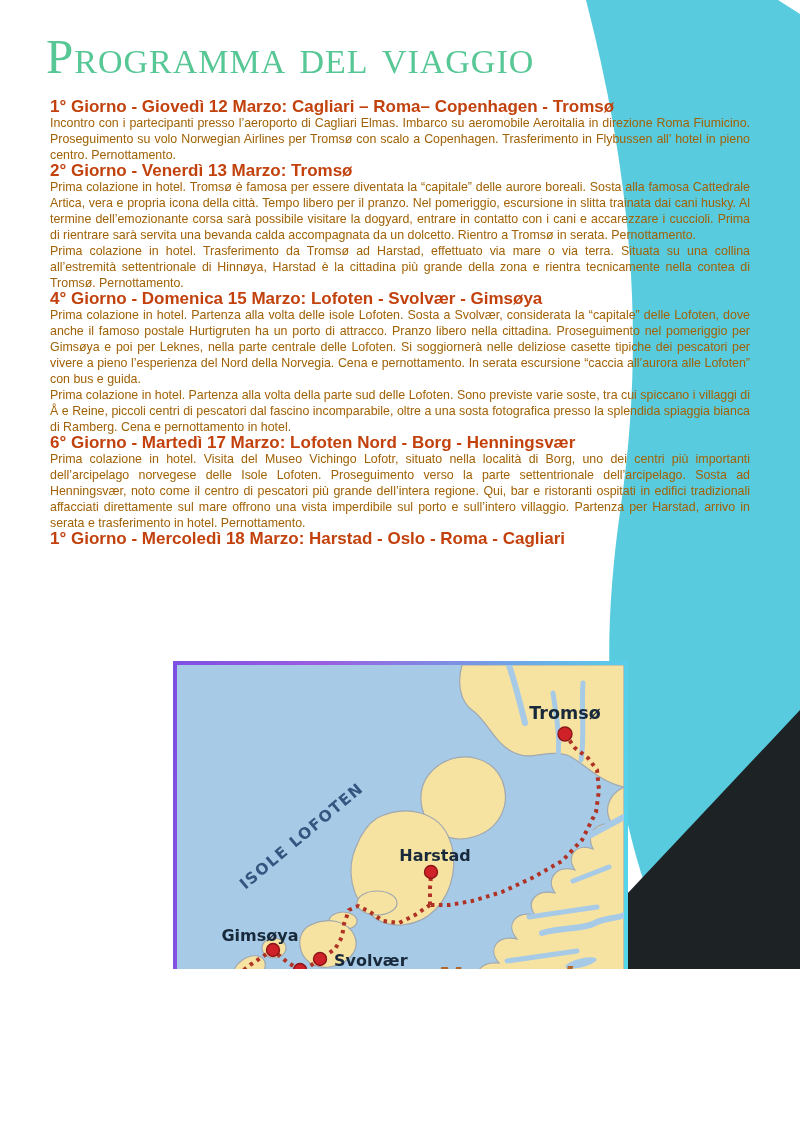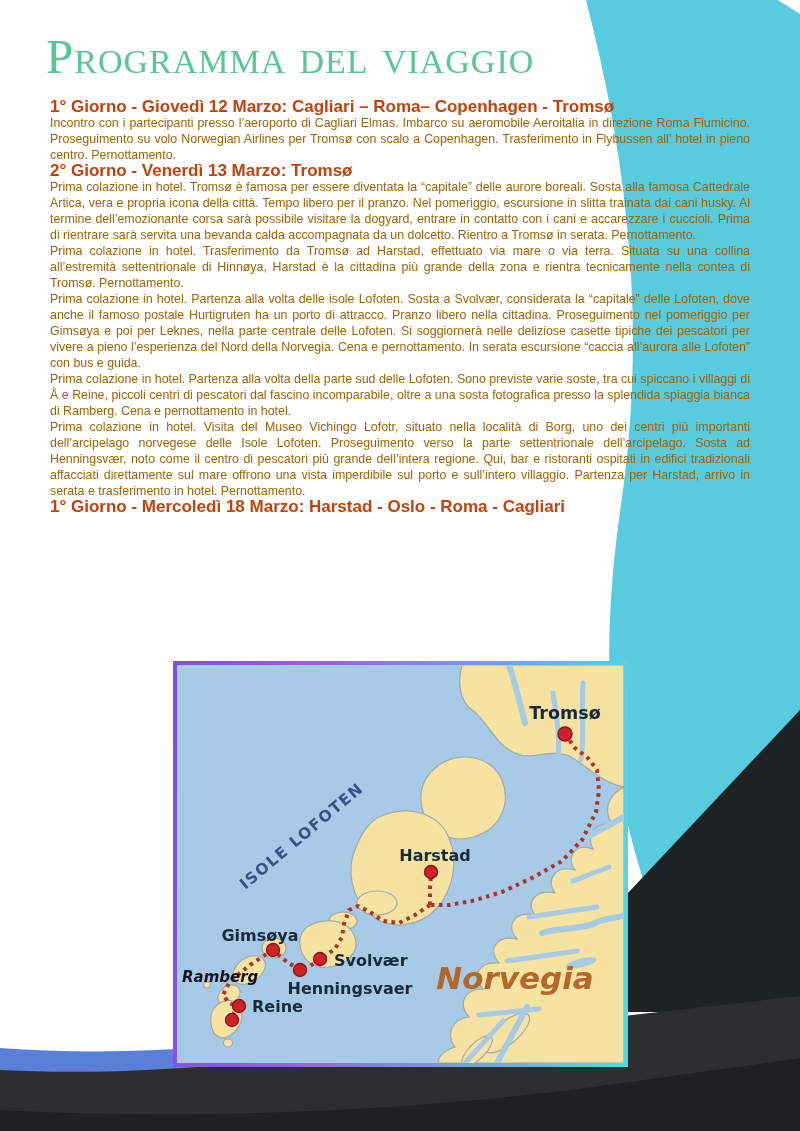--- a/index.html
+++ b/index.html
@@ -1,18 +1,18 @@
 <!DOCTYPE html>
 <html><head>
 <meta charset="utf-8">
 <style>
   html,body{margin:0;padding:0;}
   .page{
     position:relative;
-    width:800px;height:1131px;
+    width:800px;height:969px;
     overflow:hidden;
     background:#ffffff;
     font-family:"Liberation Sans", sans-serif;
   }
   .bg-svg{position:absolute;left:0;top:0;z-index:0;}
   .title{
     position:absolute;left:46px;top:28px;z-index:2;
     font-family:"Liberation Serif", serif;
     font-variant:small-caps;
     font-weight:400;
@@ -79,26 +79,28 @@
       <p class="day-body">Incontro con i partecipanti presso l’aeroporto di Cagliari Elmas. Imbarco su aeromobile Aeroitalia in direzione Roma Fiumicino. Proseguimento su volo Norwegian Airlines per Tromsø con scalo a Copenhagen. Trasferimento in Flybussen all’ hotel in pieno centro. Pernottamento.</p>
     </div>
     <div>
       <div class="day-heading">2° Giorno - Venerdì 13 Marzo: Tromsø</div>
       <p class="day-body">Prima colazione in hotel. Tromsø è famosa per essere diventata la “capitale” delle aurore boreali. Sosta alla famosa Cattedrale Artica, vera e propria icona della città. Tempo libero per il pranzo. Nel pomeriggio, escursione in slitta trainata dai cani husky. Al termine dell’emozionante corsa sarà possibile visitare la dogyard, entrare in contatto con i cani e accarezzare i cuccioli. Prima di rientrare sarà servita una bevanda calda accompagnata da un dolcetto. Rientro a Tromsø in serata. Pernottamento.</p>
     </div>
     <div>
       <p class="day-body">Prima colazione in hotel. Trasferimento da Tromsø ad Harstad, effettuato via mare o via terra. Situata su una collina all’estremità settentrionale di Hinnøya, Harstad è la cittadina più grande della zona e rientra tecnicamente nella contea di Tromsø. Pernottamento.</p>
     </div>
     <div>
+      <div class="day-heading">4° Giorno - Domenica 15 Marzo: Lofoten - Svolvær - Gimsøya</div>
       <p class="day-body">Prima colazione in hotel. Partenza alla volta delle isole Lofoten. Sosta a Svolvær, considerata la “capitale” delle Lofoten, dove anche il famoso postale Hurtigruten ha un porto di attracco. Pranzo libero nella cittadina. Proseguimento nel pomeriggio per Gimsøya e poi per Leknes, nella parte centrale delle Lofoten. Si soggiornerà nelle deliziose casette tipiche dei pescatori per vivere a pieno l’esperienza del Nord della Norvegia. Cena e pernottamento. In serata escursione “caccia all’aurora alle Lofoten” con bus e guida.</p>
     </div>
     <div>
       <p class="day-body">Prima colazione in hotel. Partenza alla volta della parte sud delle Lofoten. Sono previste varie soste, tra cui spiccano i villaggi di Å e Reine, piccoli centri di pescatori dal fascino incomparabile, oltre a una sosta fotografica presso la splendida spiaggia bianca di Ramberg. Cena e pernottamento in hotel.</p>
     </div>
     <div>
+      <div class="day-heading">6° Giorno - Martedì 17 Marzo: Lofoten Nord - Borg - Henningsvær</div>
       <p class="day-body">Prima colazione in hotel. Visita del Museo Vichingo Lofotr, situato nella località di Borg, uno dei centri più importanti dell’arcipelago norvegese delle Isole Lofoten. Proseguimento verso la parte settentrionale dell’arcipelago. Sosta ad Henningsvær, noto come il centro di pescatori più grande dell’intera regione. Qui, bar e ristoranti ospitati in edifici tradizionali affacciati direttamente sul mare offrono una vista imperdibile sul porto e sull’intero villaggio. Partenza per Harstad, arrivo in serata e trasferimento in hotel. Pernottamento.</p>
     </div>
     <div>
       <div class="day-heading">1° Giorno - Mercoledì 18 Marzo: Harstad - Oslo - Roma - Cagliari</div>
     </div>
   </div>
 
   <div class="map-frame">
     <svg width="447" height="398" viewBox="0 0 447 398">
 

